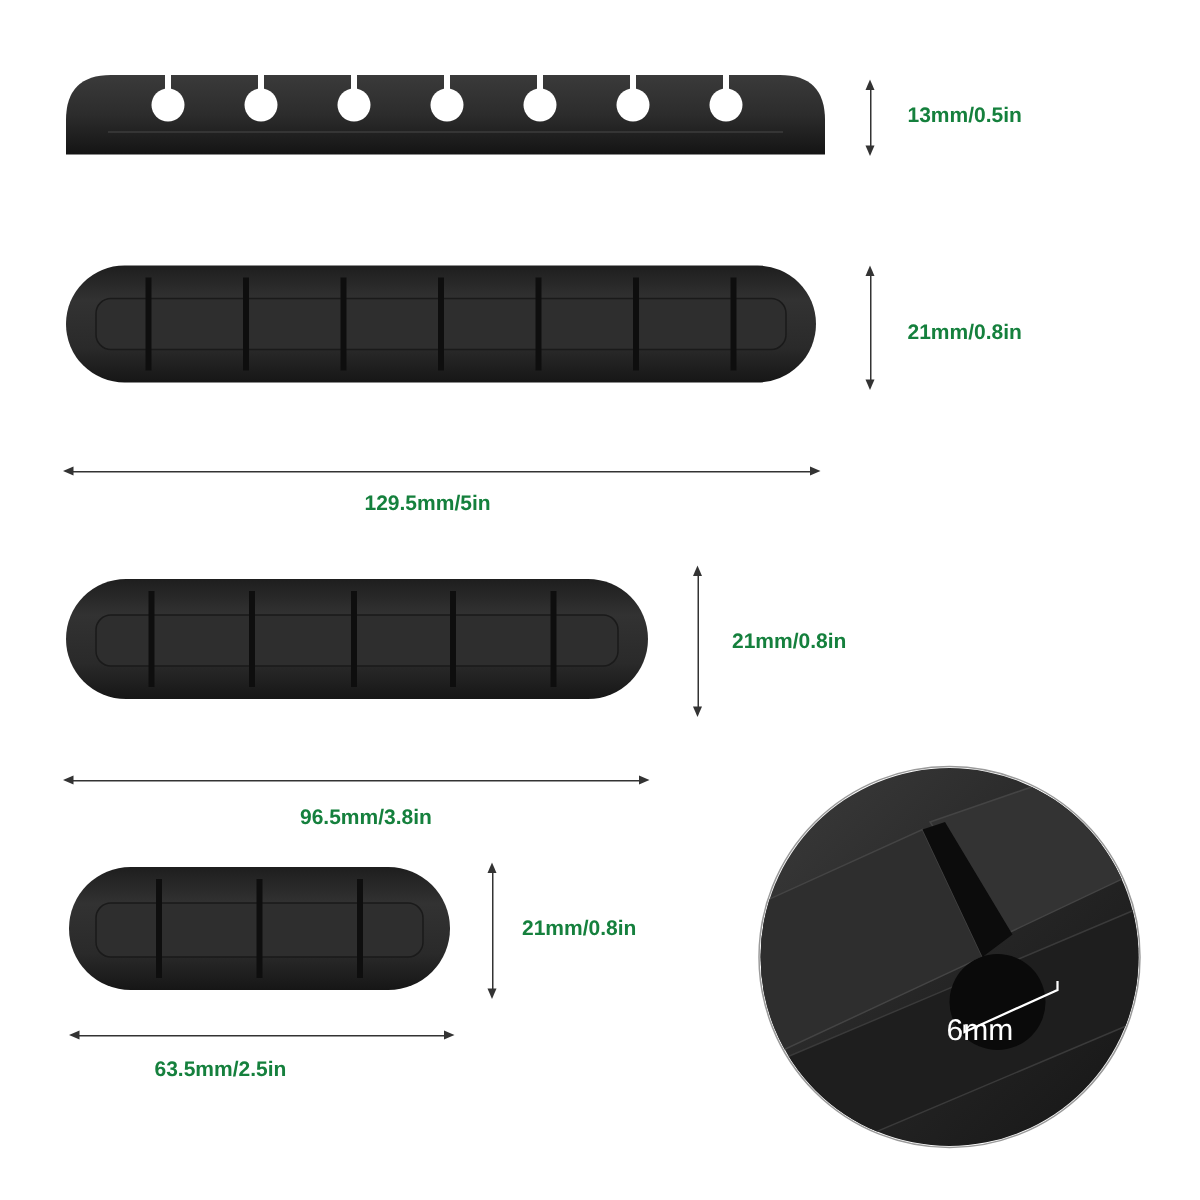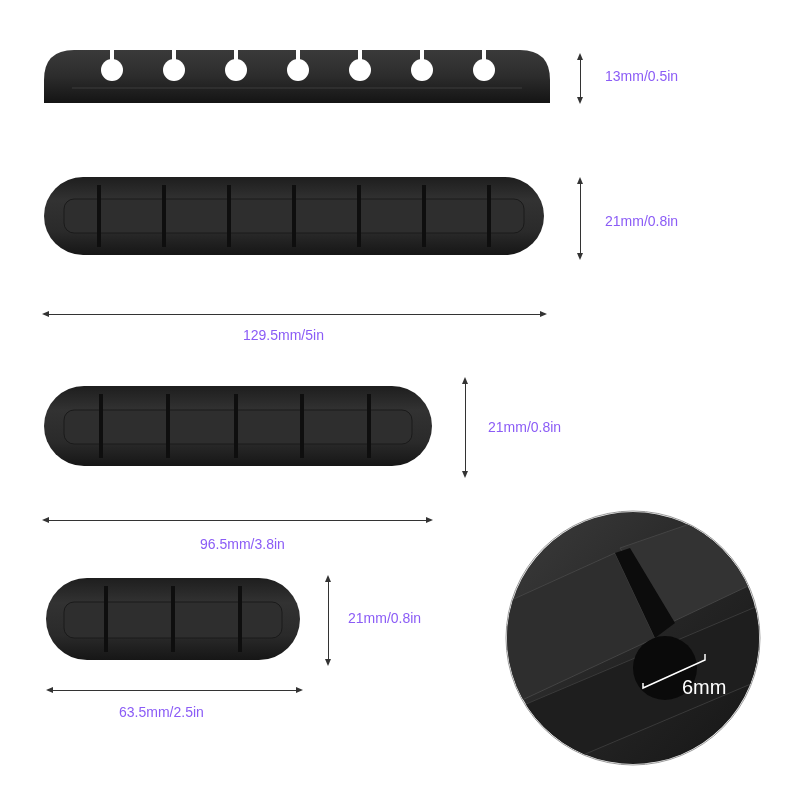--- a/index.html
+++ b/index.html
@@ -1,18 +1,18 @@
 <!DOCTYPE html>
 <html><head>
 <meta charset="utf-8">
 <style>
   html, body { margin:0; padding:0; background:#ffffff; }
   body { width:800px; height:800px; position:relative; overflow:hidden;
          font-family:"Liberation Sans", sans-serif; color:#1a1a1a; }
-  .label { position:absolute; font-size:14px; color:#8b5cf6; white-space:nowrap; }
+  .label { position:absolute; font-size:14px; color:#15803d; white-space:nowrap;font-weight:bold; }
   .hline { position:absolute; height:1px; background:#333; }
   .vline { position:absolute; width:1px; background:#333; }
   .arrow-l, .arrow-r, .arrow-u, .arrow-d { position:absolute; width:0; height:0; }
   .arrow-l { border-top:3px solid transparent; border-bottom:3px solid transparent; border-right:7px solid #333; }
   .arrow-r { border-top:3px solid transparent; border-bottom:3px solid transparent; border-left:7px solid #333; }
   .arrow-u { border-left:3px solid transparent; border-right:3px solid transparent; border-bottom:7px solid #333; }
   .arrow-d { border-left:3px solid transparent; border-right:3px solid transparent; border-top:7px solid #333; }
   svg { position:absolute; overflow:visible; }
   .zoom-label { position:absolute; font-size:20px; color:#ffffff; }
 </style>
@@ -131,21 +131,21 @@
     <div class="vline" style="left:328px;top:580px;height:80px;"></div>
     <div class="arrow-u" style="left:325px;top:575px;"></div>
     <div class="arrow-d" style="left:325px;top:659px;"></div>
   </div>
   <div class="label" style="left:348px;top:610px;">21mm/0.8in</div>
   <div>
     <div class="hline" style="left:52px;top:690px;width:244px;"></div>
     <div class="arrow-l" style="left:46px;top:687px;"></div>
     <div class="arrow-r" style="left:296px;top:687px;"></div>
   </div>
-  <div class="label" style="left:119px;top:704px;">63.5mm/2.5in</div>
+  <div class="label" style="left:103px;top:704px;">63.5mm/2.5in</div>
 </div>
 
 <div>
   <svg width="260" height="260" style="left:505px;top:508px;">
     <defs>
       <clipPath id="circClip">
           <circle cx="128" cy="130" r="126"></circle>
         </clipPath>
       <linearGradient id="detGrad" x1="0" y1="0" x2="1" y2="1">
         <stop offset="0" stop-color="#3c3c3c"></stop>
@@ -157,14 +157,14 @@
     <g clip-path="url(#circClip)">
       <rect x="0" y="0" width="260" height="260" fill="url(#detGrad)"></rect>
       <polygon points="0,95 110,45 150,130 0,200" fill="#2e2e2e" stroke="#444" stroke-width="1"></polygon>
       <polygon points="115,40 260,-10 260,70 165,115" fill="#333" stroke="#444" stroke-width="1"></polygon>
       <polygon points="0,205 260,95 260,170 0,280" fill="#1e1e1e" stroke="#3a3a3a" stroke-width="1"></polygon>
       <polygon points="110,45 125,40 170,115 150,130" fill="#0c0c0c"></polygon>
       <circle cx="160" cy="160" r="32" fill="#0a0a0a"></circle>
       <polyline points="138,175 138,180 200,152 200,146" fill="none" stroke="#ffffff" stroke-width="1.5"></polyline>
     </g>
   </svg>
-  <div class="zoom-label" style="left:682px;top:676px;">6mm</div>
+  <div class="zoom-label" style="left:631px;top:676px;">6mm</div>
 </div>
 
 </body></html>

